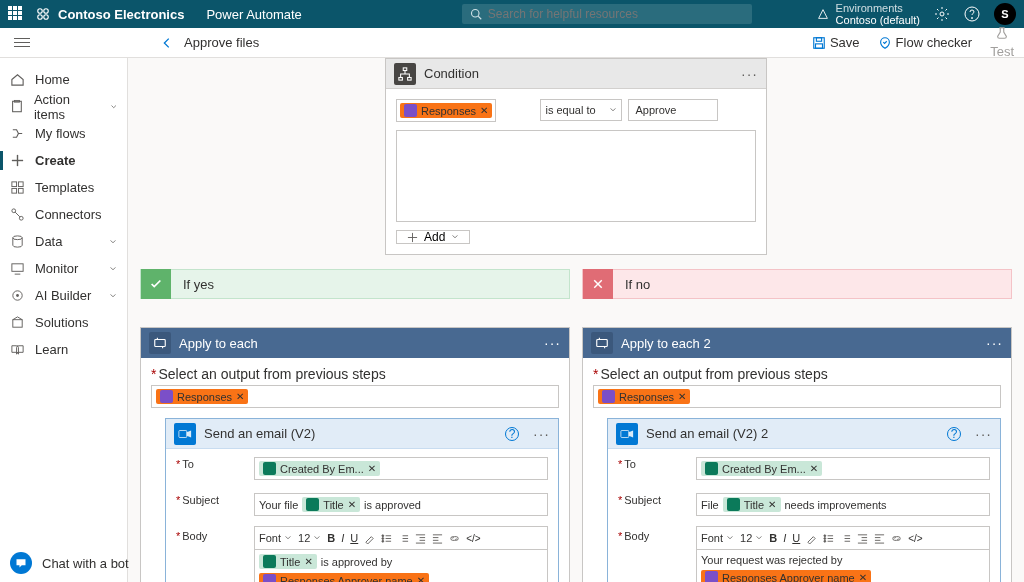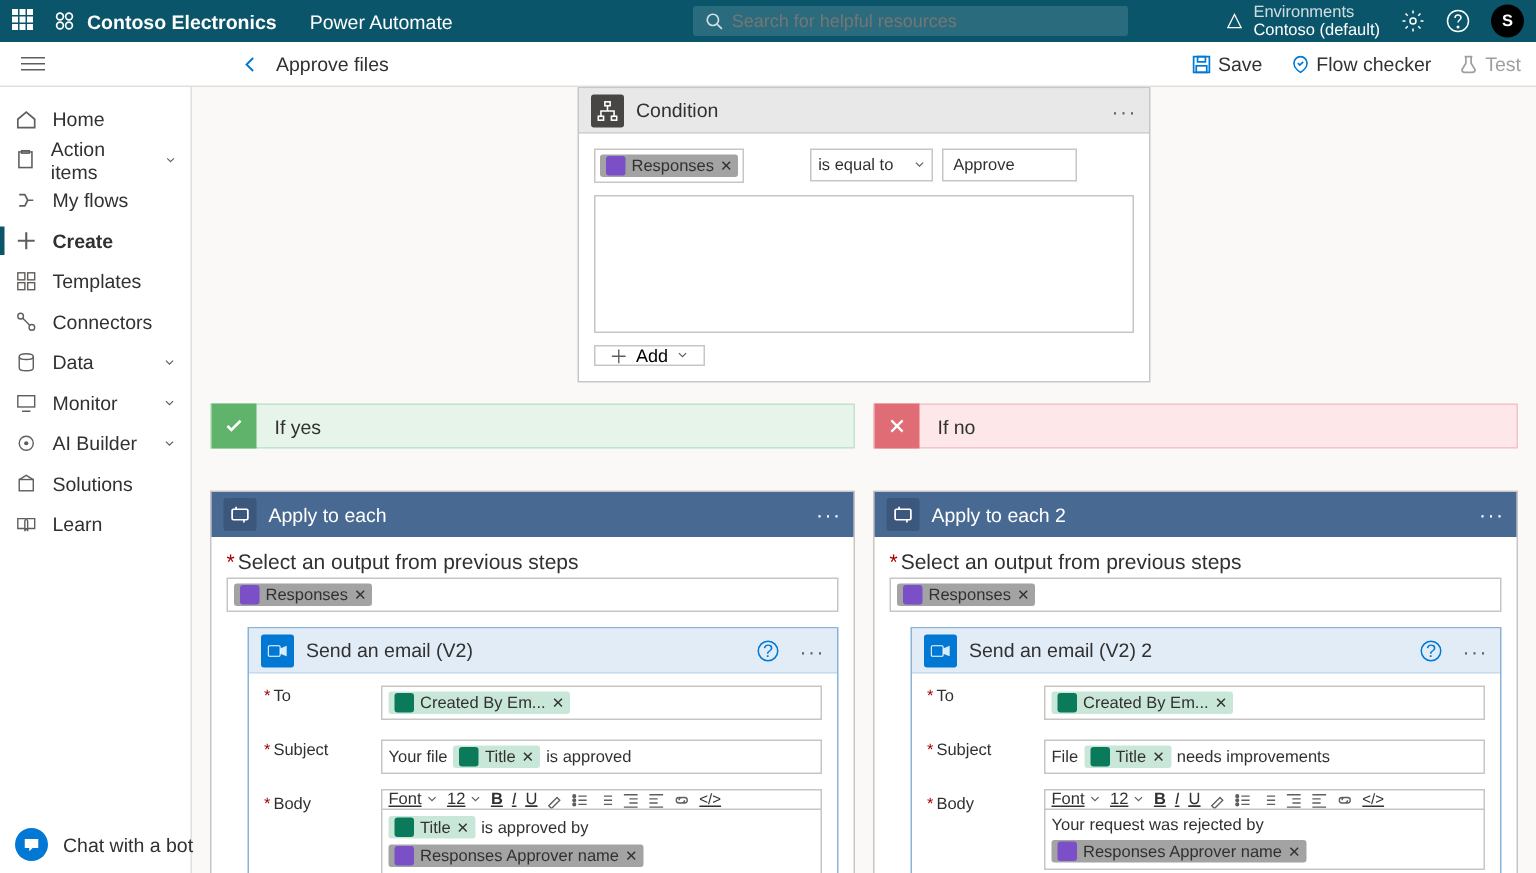--- a/index.html
+++ b/index.html
@@ -17,40 +17,40 @@
 .env { display: flex; align-items: center; gap: 6px; }
 .env-text { line-height: 1.1; }
 .avatar { width: 22px; height: 22px; border-radius: 50%; background: #000; color: #fff; display: flex; align-items: center; justify-content: center; font-size: 11px; font-weight: 600; }
 .subbar { height: 30px; background: #fff; border-bottom: 1px solid #e1dfdd; display: flex; align-items: center; padding: 0 10px; }
 .hamburger { width: 16px; display: flex; flex-direction: column; gap: 3px; margin-left: 4px; }
 .hamburger span { height: 1px; background: #605e5c; }
 .back-arrow { margin-left: 130px; color: #0078d4; display: flex; align-items: center; gap: 10px; font-size: 13px; }
 .back-arrow span:last-child { color: #323130; }
 .subbar-right { margin-left: auto; display: flex; align-items: center; gap: 18px; font-size: 13px; }
 .sb-btn { display: flex; align-items: center; gap: 4px; color: #323130; }
-.sb-btn.muted { color: #a19f9d; }
+.sb-btn.muted { color: #a19f9d; flex-direction: column; }
 .sb-btn svg { flex-shrink: 0; }
 .main { display: flex; height: calc(582px - 58px); }
 .sidebar { width: 128px; background: #fff; border-right: 1px solid #e1dfdd; padding-top: 8px; }
 .nav-item { display: flex; align-items: center; height: 27px; padding: 0 10px; color: #323130; font-size: 13px; gap: 10px; cursor: pointer; position: relative; }
 .nav-item.active { font-weight: 600; }
 .nav-item.active::before { content: ''; position: absolute; left: 0; top: 4px; bottom: 4px; width: 3px; background: #0b556a; }
 .nav-chevron { margin-left: auto; }
 .canvas { flex: 1; overflow: auto; padding: 0px 12px 20px 12px; }
 .condition-card { width: 382px; margin: 0 auto; background: #fff; border: 1px solid #c8c6c4; }
 .card-header { display: flex; align-items: center; height: 30px; padding: 0 8px; gap: 8px; }
 .cond-hdr { background: #e8e8e8; border-bottom: 1px solid #d2d0ce; }
 .icon-tile { width: 22px; height: 22px; display: flex; align-items: center; justify-content: center; border-radius: 2px; flex-shrink: 0; }
 .icon-cond { background: #484644; color: #fff; font-size: 10px; }
 .card-title { flex: 1; font-size: 13px; }
 .ellipsis { color: #605e5c; font-size: 14px; letter-spacing: 1px; cursor: pointer; }
 .cond-body { padding: 10px; display: flex; flex-direction: column; gap: 8px; }
 .cond-row { display: flex; gap: 6px; }
 .token-field { border: 1px solid #c8c6c4; padding: 3px; display: flex; align-items: center; min-height: 22px; flex: 0 0 92px; }
-.token { display: inline-flex; align-items: center; background: #a3a3a3; border-radius: 2px; padding: 1px 4px; font-size: 11px; gap: 4px; }
+.token { display: inline-flex; align-items: center; background: #f97316; border-radius: 2px; padding: 1px 4px; font-size: 11px; gap: 4px; }
 .token .tk-icon { width: 13px; height: 13px; background: #7b4fc8; border-radius: 2px; }
 .token .tk-x { font-size: 10px; cursor: pointer; }
 .token.sp { background: #c9e7d8; }
 .token.sp .tk-icon { background: #0b7a5a; }
 .select-op { border: 1px solid #c8c6c4; height: 22px; font-size: 11px; padding: 0 4px; flex: 0 0 82px; display: flex; align-items: center; justify-content: space-between; background: #fff; margin-left: 38px; }
 .val-field { border: 1px solid #c8c6c4; height: 22px; font-size: 11px; padding: 0 6px; flex: 0 0 90px; display: flex; align-items: center; }
 .add-btn { border: 1px solid #c8c6c4; height: 14px; padding: 0 10px; display: inline-flex; align-items: center; gap: 6px; font-size: 12px; background: #fff; cursor: pointer; width: fit-content; }
 .branches { display: flex; gap: 12px; margin-top: 14px; }
 .branch { flex: 1; }
 .branch-header { height: 30px; display: flex; align-items: center; gap: 12px; padding-right: 10px; font-size: 13px; }
@@ -67,21 +67,21 @@
 .req-label::before { content: '*'; color: #a80000; margin-right: 2px; }
 .field-box { border: 1px solid #c8c6c4; padding: 3px 4px; margin-top: 3px; display: flex; align-items: center; flex-wrap: wrap; gap: 4px; }
 .inner-card { margin: 10px 0 0 14px; border: 1px solid #8ab3d9; background: #fff; }
 .inner-hdr { background: #e1ecf7; height: 30px; display: flex; align-items: center; padding: 0 8px; gap: 8px; border-bottom: 1px solid #c8dcf0; }
 .inner-hdr .icon-tile { background: #0078d4; color: #fff; }
 .help-icon { color: #0078d4; font-size: 12px; border: 1px solid #0078d4; border-radius: 50%; width: 14px; height: 14px; display: flex; align-items: center; justify-content: center; margin-right: 6px; cursor: pointer; }
 .form-row { display: flex; padding: 5px 10px; align-items: flex-start; gap: 8px; }
 .form-row .lbl { flex: 0 0 70px; font-size: 11px; padding-top: 4px; }
 .form-row .lbl.req::before { content: '*'; color: #a80000; margin-right: 2px; }
 .form-row .val { flex: 1; }
-.rt-toolbar { border: 1px solid #c8c6c4; display: flex; align-items: center; height: 14px; padding: 0 4px; gap: 6px; font-size: 11px; text-decoration: underline; }
+.rt-toolbar { border: 1px solid #c8c6c4; display: flex; align-items: center; height: 24px; padding: 0 4px; gap: 6px; font-size: 11px; }
 .rt-toolbar .sel { display: flex; align-items: center; gap: 3px; }
 .rt-toolbar .b { font-weight: 700; }
 .rt-toolbar .i { font-style: italic; }
 .rt-toolbar .u { text-decoration: underline; }
 .rt-toolbar svg { flex-shrink: 0; }
 .rt-body { border: 1px solid #c8c6c4; border-top: none; padding: 4px; min-height: 24px; display: flex; flex-wrap: wrap; align-items: center; gap: 4px; font-size: 11px; }
 .chatbot { position: fixed; left: 10px; bottom: 8px; display: flex; align-items: center; gap: 10px; font-size: 13px; }
 .chatbot .dot { width: 22px; height: 22px; border-radius: 50%; background: #0078d4; color: #fff; display: flex; align-items: center; justify-content: center; }
 svg { display: block; }
 .chev { width: 8px; height: 8px; }

